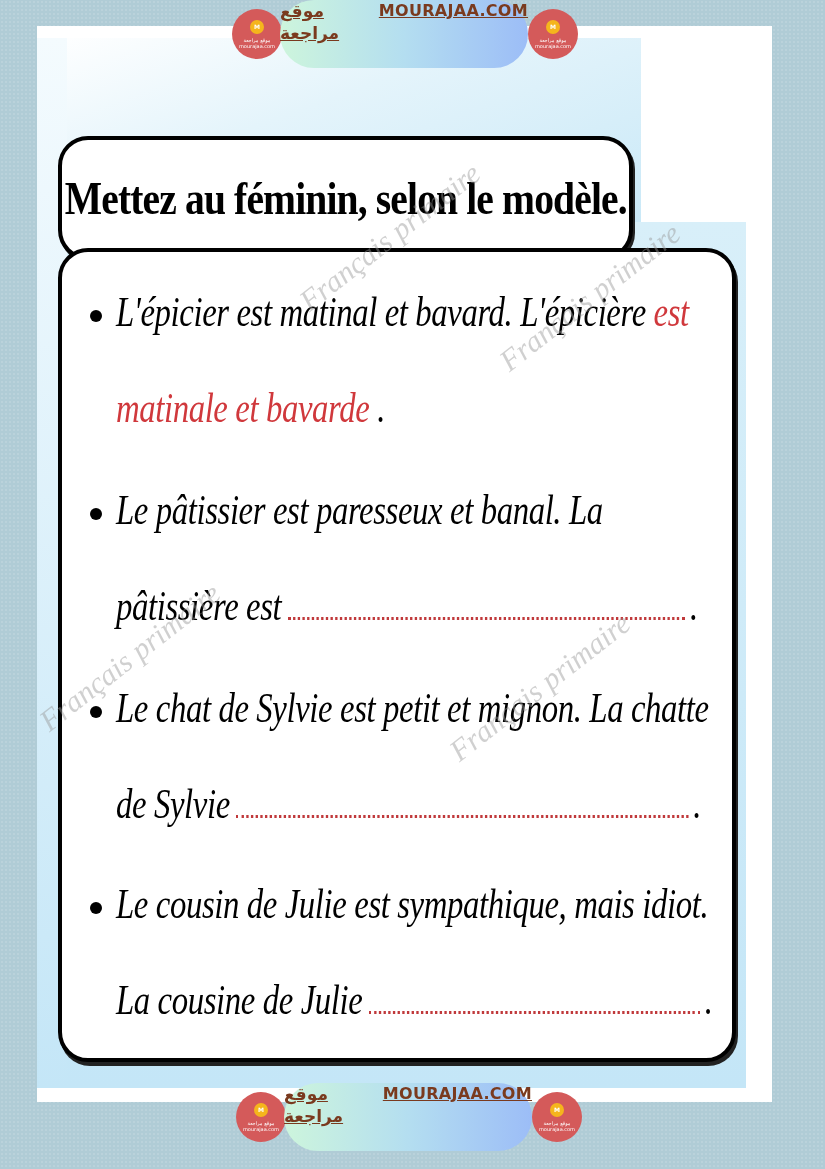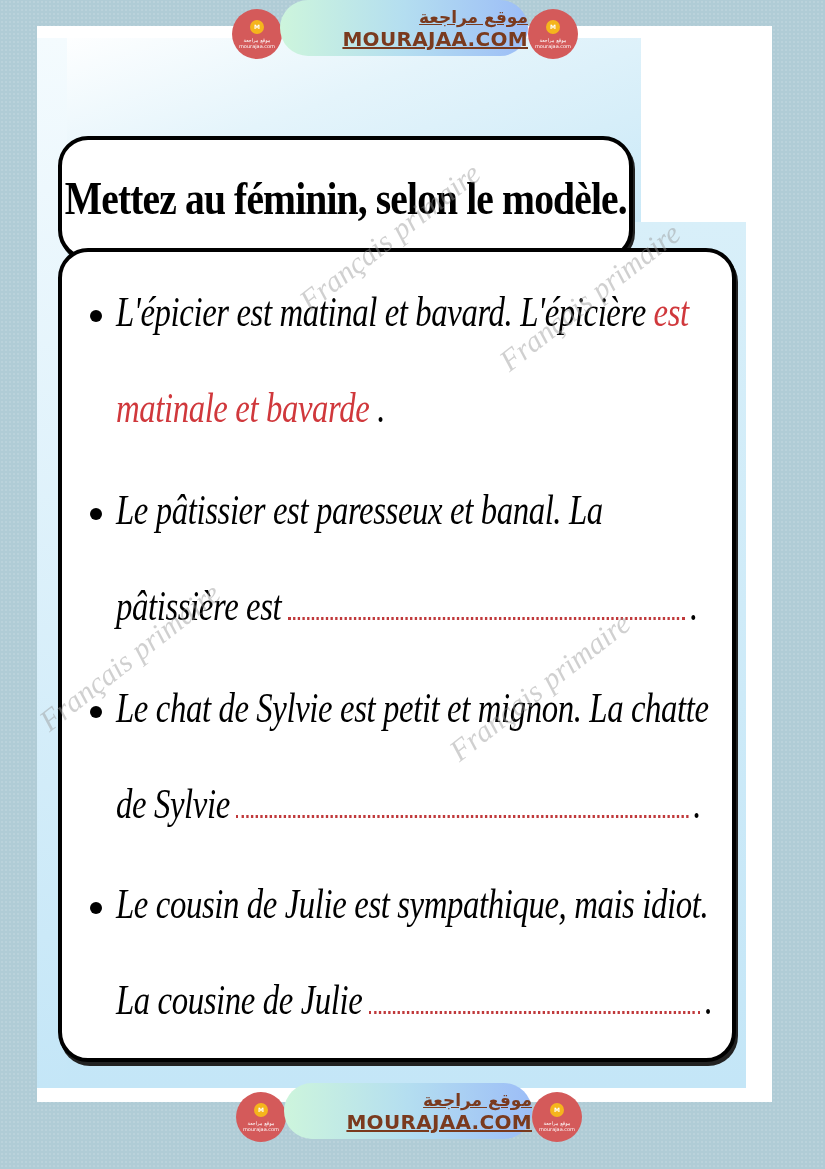--- a/index.html
+++ b/index.html
@@ -58,31 +58,31 @@
   }
   .watermark {
     position: absolute; font-family: "Liberation Serif", serif; font-style: italic;
     font-size: 30px; color: rgba(150,150,150,0.45); white-space: nowrap;
     transform: rotate(-38deg); pointer-events: none;
   }
   .badge {
     position: absolute; left: 228px; width: 355px; height: 70px;
   }
   .badge-pill {
-    position: absolute; left: 52px; top: 0; width: 248px; height: 56px;
+    position: absolute; left: 52px; top: 0; width: 248px; height: 68px;
     border-radius: 34px;
     background: linear-gradient(90deg, #cdf5dc 0%, #b4def0 50%, #9cbdf7 100%);
-    display: flex; flex-direction: column; align-items: flex-end; justify-content: center;
+    display: flex; flex-direction: row; align-items: flex-start; justify-content: center;
   }
   .badge-ar {
     font-family: "DejaVu Sans", sans-serif; font-weight: bold; font-size: 17px;
     color: #7a3a1e; text-decoration: underline; line-height: 22px;
   }
   .badge-en {
-    font-family: "DejaVu Sans", sans-serif; font-weight: bold; font-size: 20px;
+    font-family: "DejaVu Sans", sans-serif; font-weight: bold; font-size: 16px;
     color: #7a3a1e; text-decoration: underline; line-height: 22px; letter-spacing: 0.3px;
   }
   .badge-logo {
     position: absolute; top: 9px; width: 50px; height: 50px; border-radius: 50%;
     background: #d45a5a; display: flex; flex-direction: column; align-items: center;
     justify-content: center;
   }
   .badge-logo.left { left: 4px; }
   .badge-logo.right { left: 300px; }
   .logo-mark {

